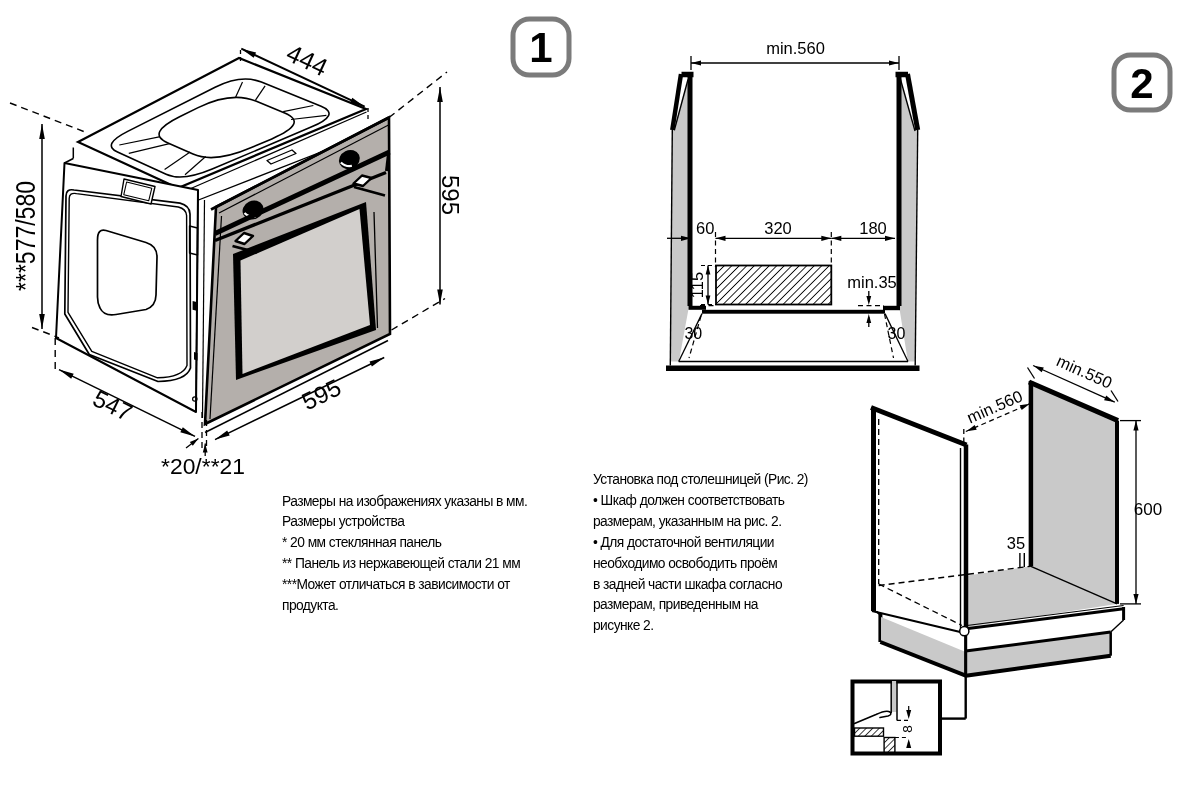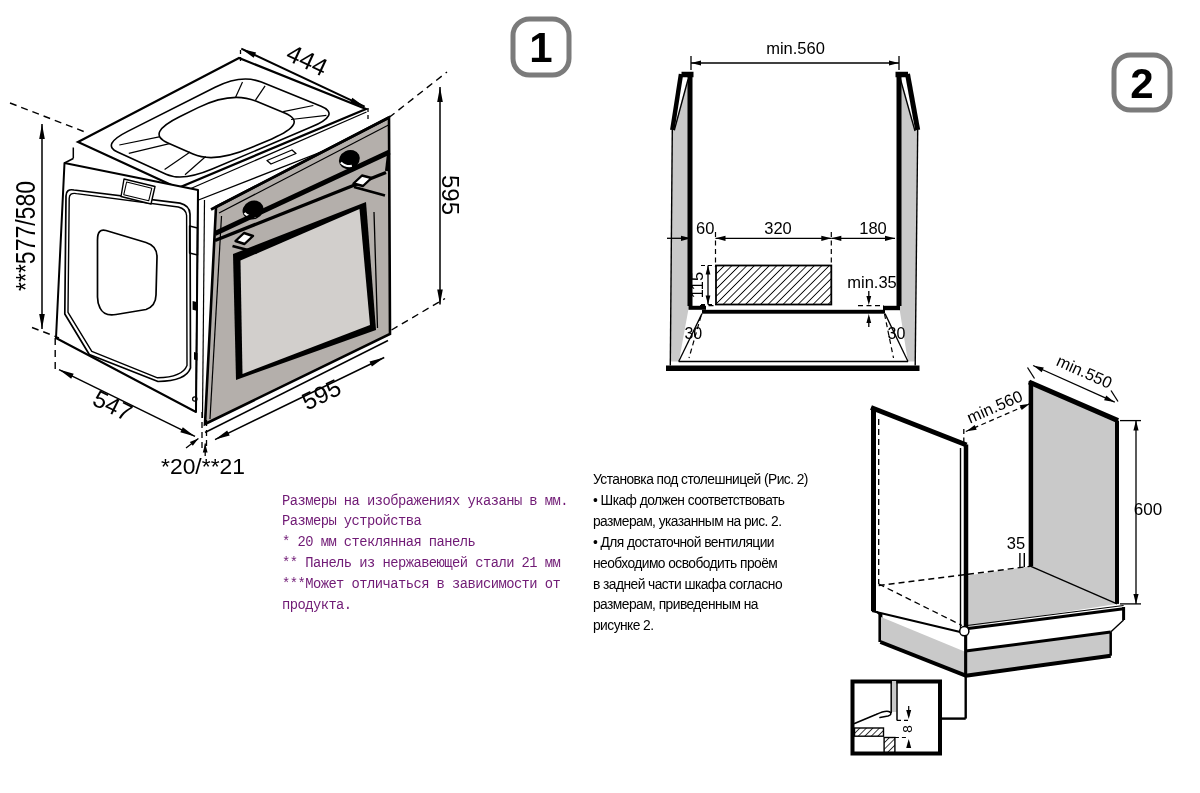--- a/index.html
+++ b/index.html
@@ -216,14 +216,14 @@
 <rect x="854.5" y="728" width="29" height="8.2" fill="url(#hatch2)" stroke="#000" stroke-width="1.4"></rect>
 <rect x="884.1" y="737.5" width="10.8" height="15.1" fill="url(#hatch2)" stroke="#000" stroke-width="1.4"></rect>
 <line x1="897.0" y1="720.4" x2="908.5" y2="720.4" stroke="#000" stroke-width="1.2" stroke-linecap="butt" stroke-dasharray="4,3"></line>
 <line x1="894.9" y1="737.5" x2="908.5" y2="737.5" stroke="#000" stroke-width="1.2" stroke-linecap="butt" stroke-dasharray="4,3"></line>
 <line x1="908.7" y1="706.0" x2="908.7" y2="716.0" stroke="#000" stroke-width="1.2" stroke-linecap="butt"></line>
 <polygon points="908.7,719.0 906.2,710.0 911.2,710.0" fill="#000"></polygon>
 <line x1="908.7" y1="748.0" x2="908.7" y2="742.0" stroke="#000" stroke-width="1.2" stroke-linecap="butt"></line>
 <polygon points="908.7,739.0 911.2,748.0 906.2,748.0" fill="#000"></polygon>
 <text transform="translate(912,729) rotate(-90)" font-family="Liberation Sans, sans-serif" font-size="13.5" font-weight="normal" text-anchor="middle" fill="#000">8</text>
 </svg>
-<div style="position:absolute;left:282px;top:491.5px;width:300px;font-family:Liberation Mono, monospace;font-size:13.8px;line-height:20.9px;color:#701a75;letter-spacing:-0.55px;">Размеры на изображениях указаны в мм.<br>Размеры устройства<br>* 20 мм стеклянная панель<br>** Панель из нержавеющей стали 21 мм<br>***Может отличаться в зависимости от<br>продукта.</div>
+<div style="position:absolute;left:282px;top:491.5px;width:300px;font-family:Liberation Sans, sans-serif;font-size:13.8px;line-height:20.9px;color:#000000;letter-spacing:-0.55px;">Размеры на изображениях указаны в мм.<br>Размеры устройства<br>* 20 мм стеклянная панель<br>** Панель из нержавеющей стали 21 мм<br>***Может отличаться в зависимости от<br>продукта.</div>
 <div style="position:absolute;left:593px;top:470px;width:300px;font-family:'Liberation Sans',sans-serif;font-size:13.8px;line-height:20.9px;color:#000;letter-spacing:-0.55px;">Установка под столешницей (Рис. 2)<br>• Шкаф должен соответствовать<br>размерам, указанным на рис. 2.<br>• Для достаточной вентиляции<br>необходимо освободить проём<br>в задней части шкафа согласно<br>размерам, приведенным на<br>рисунке 2.</div>
 </div>
 </body></html>

